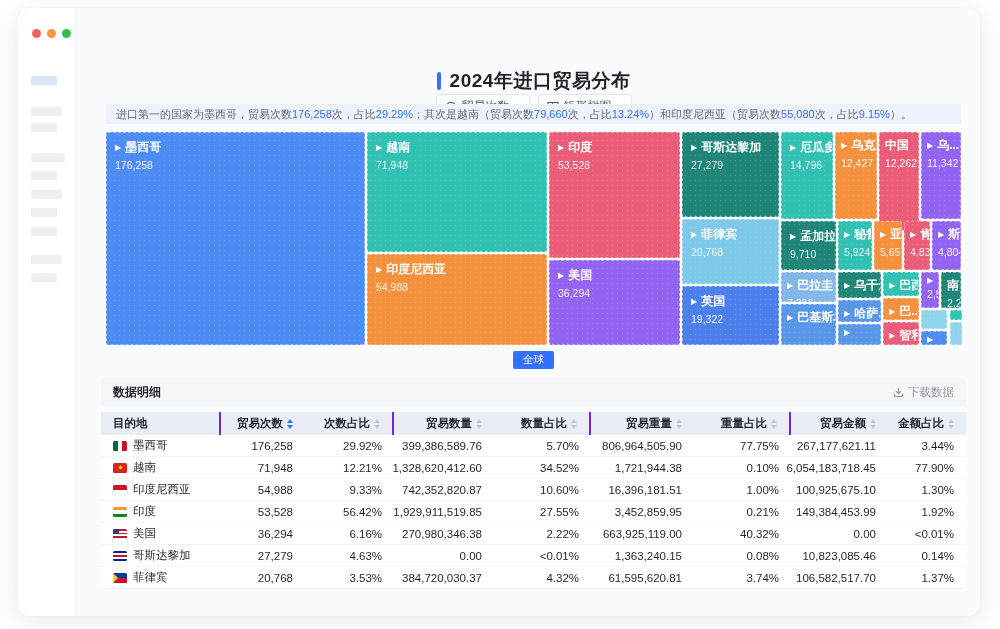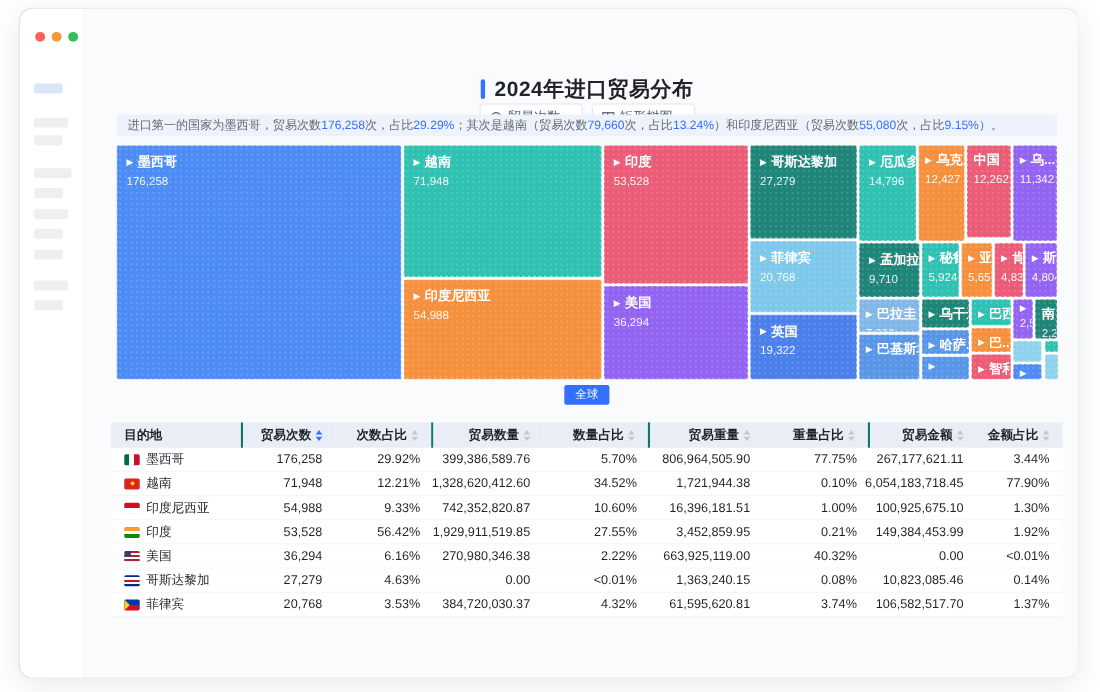--- a/index.html
+++ b/index.html
@@ -54,21 +54,21 @@
   .details { position:absolute; top:370px; left:25px; width:865px; }
   .d-head { height:28px; background:#F4F6F8; border-radius:4px 4px 0 0;
     display:flex; justify-content:space-between; align-items:center; padding:0 12px; }
   .d-title { font-size:12px; font-weight:bold; color:#1F2329; }
   .d-download { display:flex; align-items:center; gap:4px; font-size:11.5px; color:#9095A0; cursor:pointer; }
   .grid { display:grid; grid-template-columns:120px 84px 89px 100px 97px 103px 97px 97px 78px; }
   .thead { margin-top:6px; height:23px; }
   .th { background:#E9EEF6; display:flex; align-items:center; justify-content:flex-end;
     padding-right:12px; font-size:11.5px; font-weight:bold; color:#1F2329; cursor:pointer; }
   .th.left { justify-content:flex-start; padding-left:12px; cursor:default; }
-  .th.grp { border-right:2px solid #0f766e; }
+  .th.grp { border-right:2px solid #6d28d9; }
   .sort { display:inline-flex; flex-direction:column; gap:2px; margin-left:4px; }
   .sort i { display:block; width:0; height:0; border-left:3.5px solid transparent; border-right:3.5px solid transparent; }
   .sort .up { border-bottom:4px solid #C2C8D1; }
   .sort .dn { border-top:4px solid #C2C8D1; }
   .sort.active .up { border-bottom-color:#3370FF; }
   .sort.active .dn { border-top-color:#3370FF; }
   .tr { height:22px; border-bottom:1px solid #F4F5F7; background:#fff; }
   .td { display:flex; align-items:center; justify-content:flex-end; padding-right:12px;
     font-size:11.5px; color:#1F2329; }
   .td.left { justify-content:flex-start; padding-left:12px; gap:6px; }
@@ -209,21 +209,21 @@
           </div>
           <div class="tm-val">14,796</div>
         </div>
         <div class="tm-block sm" style="left: 729px; top: 0px; width: 42px; height: 87px; background-color: rgb(245, 145, 62);">
           <div class="tm-name">
             <span class="tm-arrow">▶</span>
             <span>乌克兰</span>
           </div>
           <div class="tm-val">12,427</div>
         </div>
-        <div class="tm-block sm" style="left: 773px; top: 0px; width: 40px; height: 84px; background-color: rgb(235, 92, 119); text-align: center;">
+        <div class="tm-block sm" style="left: 773px; top: 0px; width: 40px; height: 98px; background-color: rgb(235, 92, 119); text-align: center;">
           <div class="tm-name">
             <span>中国</span>
           </div>
           <div class="tm-val">12,262</div>
         </div>
         <div class="tm-block sm" style="left: 815px; top: 0px; width: 40px; height: 87px; background-color: rgb(146, 100, 241);">
           <div class="tm-name">
             <span class="tm-arrow">▶</span>
             <span>乌...</span>
           </div>
@@ -332,20 +332,32 @@
           </div>
         </div>
         <div class="tm-block sm" style="left: 844px; top: 190px; width: 11px; height: 23px; background-color: rgb(143, 211, 236);"></div>
       </div>
 
     <div class="global-wrap">
       <span class="global-btn">全球</span>
     </div>
 
     <div class="details">
+      <div class="d-head">
+        <span class="d-title">数据明细</span>
+        <span class="d-download">
+          <span>
+            <svg width="11" height="11" viewBox="0 0 11 11">
+                <path d="M5.5 1 v5.4 M3.3 4.4 L5.5 6.6 L7.7 4.4" fill="none" stroke="#9095A0" stroke-width="1.1" stroke-linecap="round" stroke-linejoin="round"></path>
+                <path d="M1.4 7.6 v1.9 h8.2 v-1.9" fill="none" stroke="#9095A0" stroke-width="1.1" stroke-linecap="round"></path>
+              </svg>
+          </span>
+          <span>下载数据</span>
+        </span>
+      </div>
       <div class="grid thead">
           <div class="th left grp">
             <span>目的地</span>
           </div>
           <div class="th">
             <span>贸易次数</span>
             <span class="sort active">
               <i class="up"></i>
               <i class="dn"></i>
             </span>

